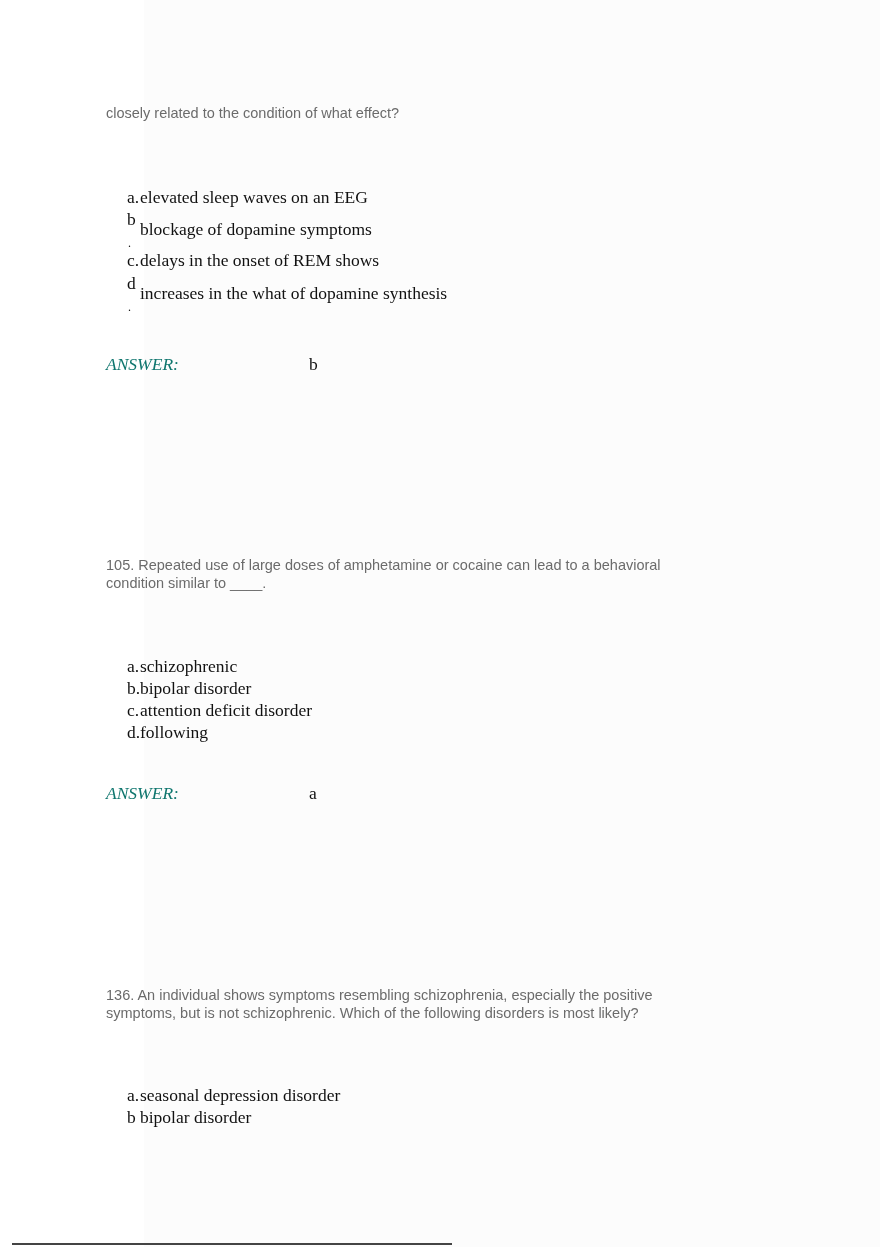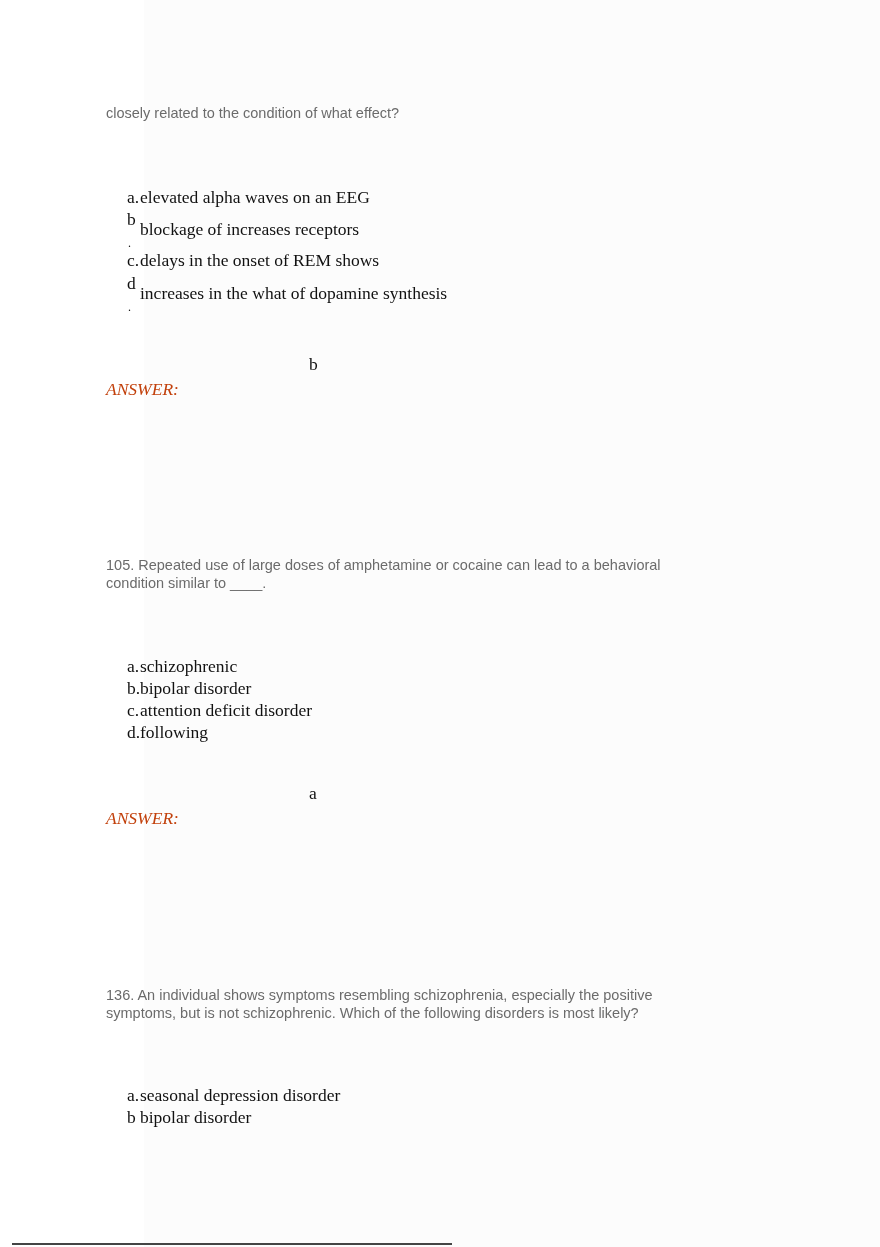--- a/index.html
+++ b/index.html
@@ -20,44 +20,44 @@
     position: absolute; left: 127px;
     font-family: "Liberation Serif", serif; font-size: 17.5px; color: #111;
     line-height: 22px; white-space: nowrap;
   }
   .opt .letter { display: inline-block; width: 13px; }
   .opt.split .letter { position: absolute; left: 0; top: -10px; }
   .opt.split .dot { position: absolute; left: 1px; top: 14px; font-size: 12px; }
   .opt.split .txt { position: absolute; left: 13px; top: 0; }
   .answer-label {
     position: absolute; left: 106px;
-    font-family: "Liberation Serif", serif; font-style: italic; font-size: 17.5px; color: #c2410c; margin-top: 25px;
+    font-family: "Liberation Serif", serif; font-style: italic; font-size: 17.5px; color: #0f766e;
   }
   .answer-val {
     position: absolute; left: 309px;
     font-family: "Liberation Serif", serif; font-size: 17.5px; color: #111;
   }
   .footer-rule {
     position: absolute; left: 12px; top: 1243px; width: 440px; height: 2px; background: #444;
   }
 </style>
 </head>
 <body>
 
 <div class="shade"></div>
 
 <div class="q-text" style="top:104px">closely related to the condition of what effect?</div>
 
 <div class="opt" style="top:186px">
-  <span class="letter">a.</span><span>elevated alpha waves on an EEG</span>
+  <span class="letter">a.</span><span>elevated sleep waves on an EEG</span>
 </div>
 <div class="opt split" style="top:218px">
   <span class="letter">b</span>
   <span class="dot">.</span>
-  <span class="txt">blockage of increases receptors</span>
+  <span class="txt">blockage of dopamine symptoms</span>
 </div>
 <div class="opt" style="top:249px">
   <span class="letter">c.</span><span>delays in the onset of REM shows</span>
 </div>
 <div class="opt split" style="top:282px">
   <span class="letter">d</span>
   <span class="dot">.</span>
   <span class="txt">increases in the what of dopamine synthesis</span>
 </div>
 

